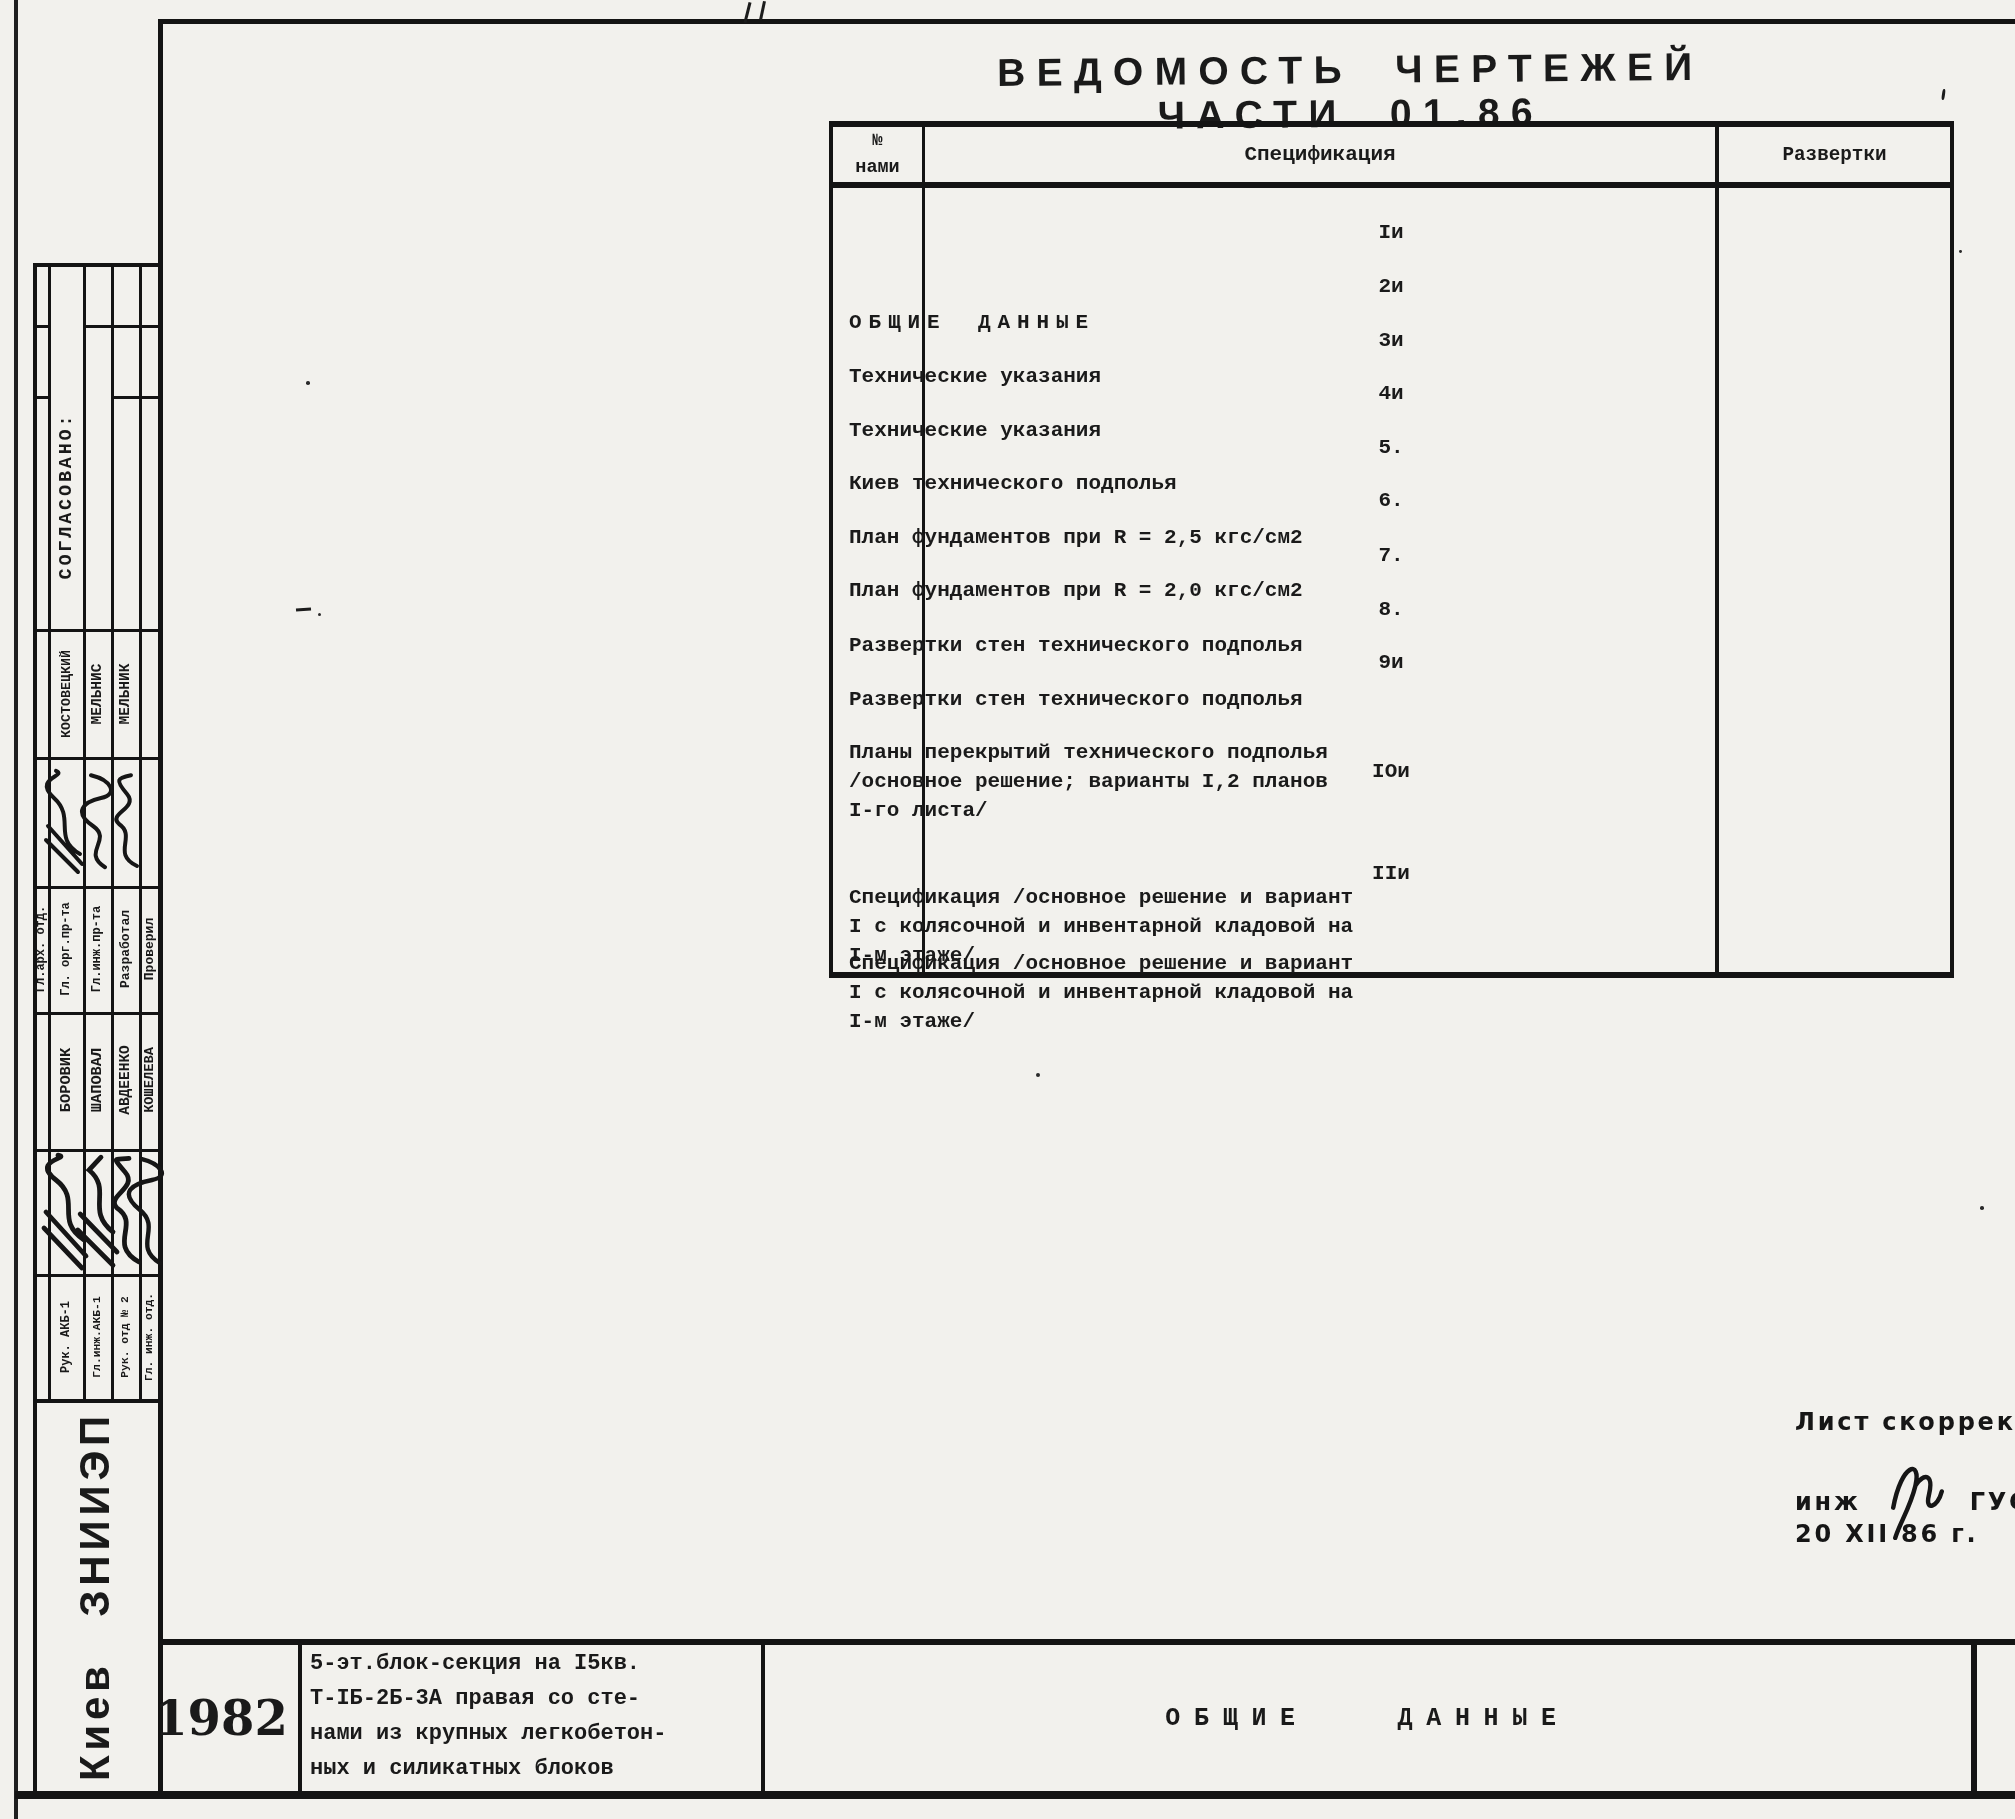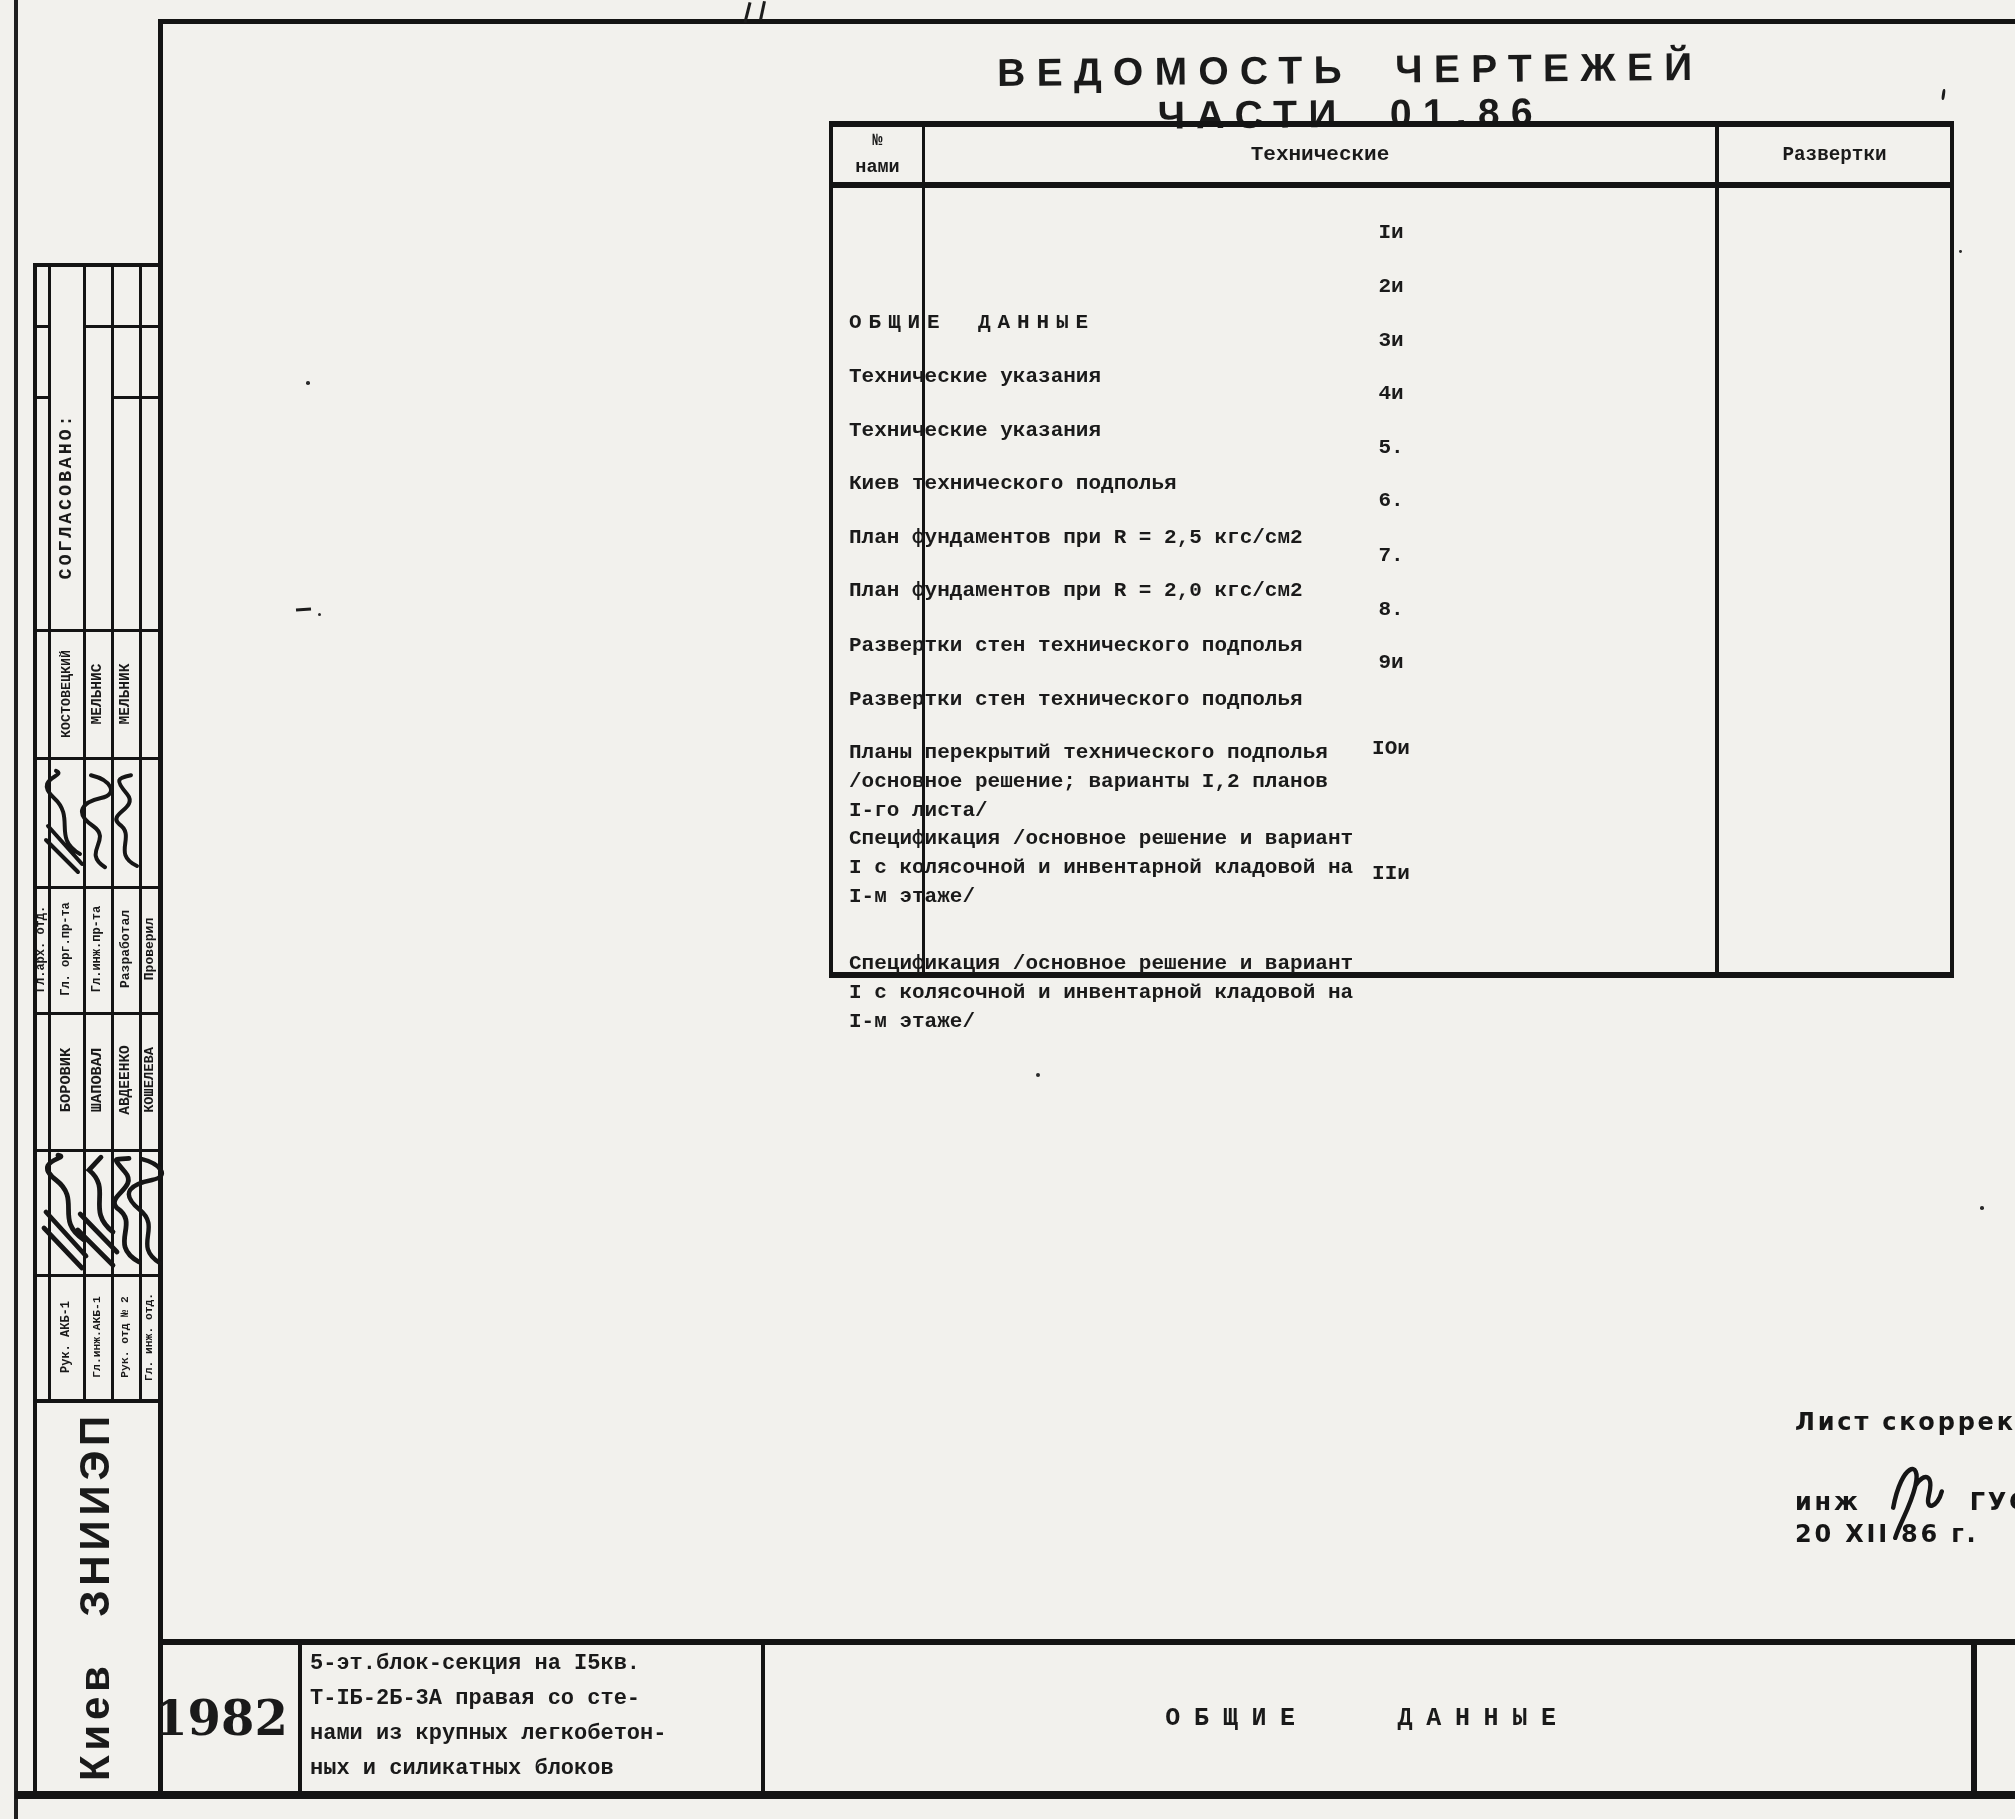--- a/index.html
+++ b/index.html
@@ -56,21 +56,21 @@
     <div class="ln" style="left:829px;top:121px;width:1124px;height:6.4px;"></div>
     <div class="ln" style="left:829px;top:121px;width:4px;height:857px;"></div>
     <div class="ln" style="left:1950px;top:121px;width:4px;height:857px;"></div>
     <div class="ln" style="left:829px;top:972px;width:1124px;height:5.6px;"></div>
     <div class="ln" style="left:829px;top:182px;width:1124px;height:5.6px;"></div>
     <div class="ln" style="left:922px;top:121px;width:3.2px;height:851px;"></div>
     <div class="ln" style="left:1715px;top:121px;width:4px;height:851px;"></div>
 
     <div class="hcell tw" style="left:833px;top:128px;width:89px;height:24px;font-size:17px;">№</div>
     <div class="hcell tw" style="left:833px;top:153px;width:89px;height:28px;font-size:18.5px;">нами</div>
-    <div class="hcell tw" style="left:925px;top:127px;width:790px;height:55px;font-size:21px;">Технические</div>
+    <div class="hcell tw" style="left:925px;top:127px;width:790px;height:55px;font-size:21px;">Спецификация</div>
     <div class="hcell tw" style="left:1719px;top:127px;width:231px;height:55px;font-size:19.3px;">Развертки</div>
 
     <div class="trow tw" style="top:218px;">
         <span class="tnum">Iи</span>
         <span class="tname sp">ОБЩИЕ ДАННЫЕ</span>
       </div>
     <div class="trow tw" style="top:272px;">
         <span class="tnum">2и</span>
         <span class="tname">Технические указания</span>
       </div>
@@ -97,21 +97,21 @@
     <div class="trow tw" style="top:595px;">
         <span class="tnum">8.</span>
         <span class="tname">Развертки стен технического подполья</span>
       </div>
     <div class="trow tw" style="top:648px;">
         <span class="tnum">9и</span>
         <span class="tname">Планы перекрытий технического подполья
 /основное решение; варианты I,2 планов
 I-го листа/</span>
       </div>
-    <div class="trow tw" style="top:734px;">
+    <div class="trow tw" style="top:757px;gap:36px;">
         <span class="tnum">IOи</span>
         <span class="tname">Спецификация /основное решение и вариант
 I с колясочной и инвентарной кладовой на
 I-м этаже/</span>
       </div>
     <div class="trow tw" style="top:859px;">
         <span class="tnum">IIи</span>
         <span class="tname">Спецификация /основное решение и вариант
 I с колясочной и инвентарной кладовой на
 I-м этаже/</span>

